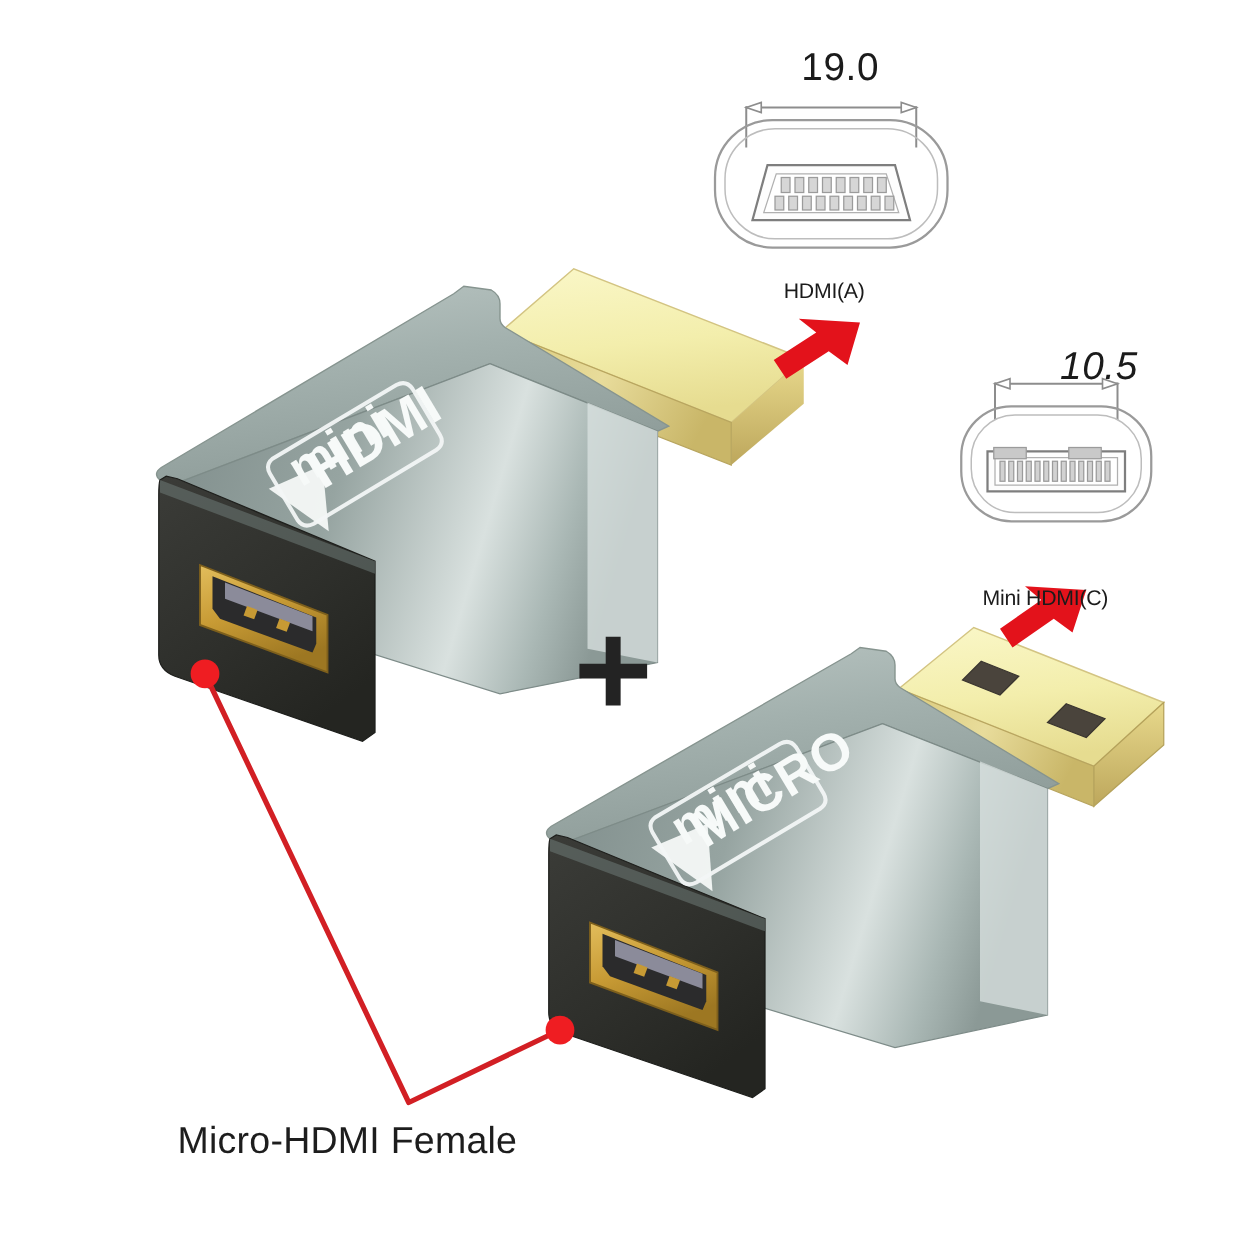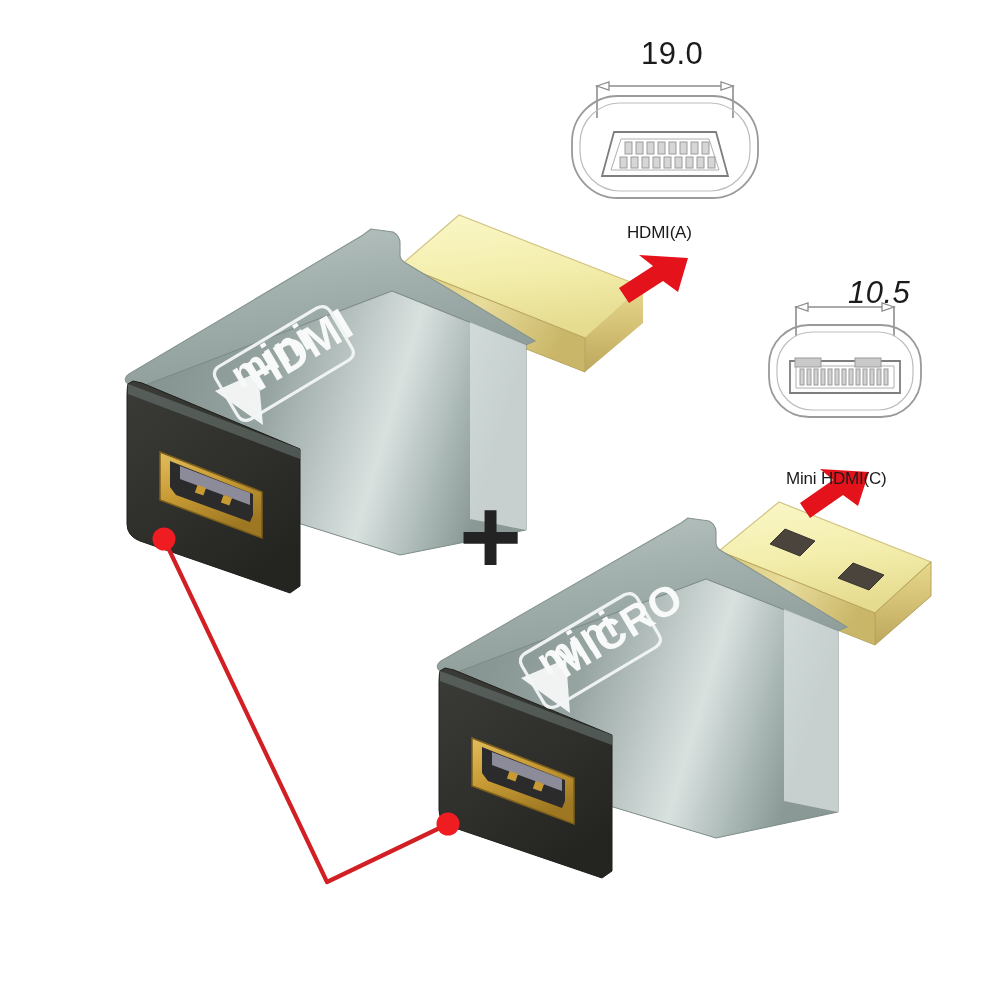--- a/index.html
+++ b/index.html
@@ -255,14 +255,15 @@
   <div class="txt dim-number" style="left:641px; top:36px;">19.0</div>
 
   <div class="txt conn-label" style="left:627px; top:223px;">HDMI(A)</div>
 
   <div class="txt dim-number" style="left:848px; top:275px;font-style:italic;">10.5</div>
 
   <div class="txt conn-label" style="left:786px; top:440px;margin-top:29px;">Mini HDMI(C)</div>
 
   <div class="plus-sign" style="left:459px; top:482px;">+</div>
 
+  <div class="txt caption" style="left:142px; top:896px;">Micro-HDMI Female</div>
 
 </div>
 
 </body></html>

